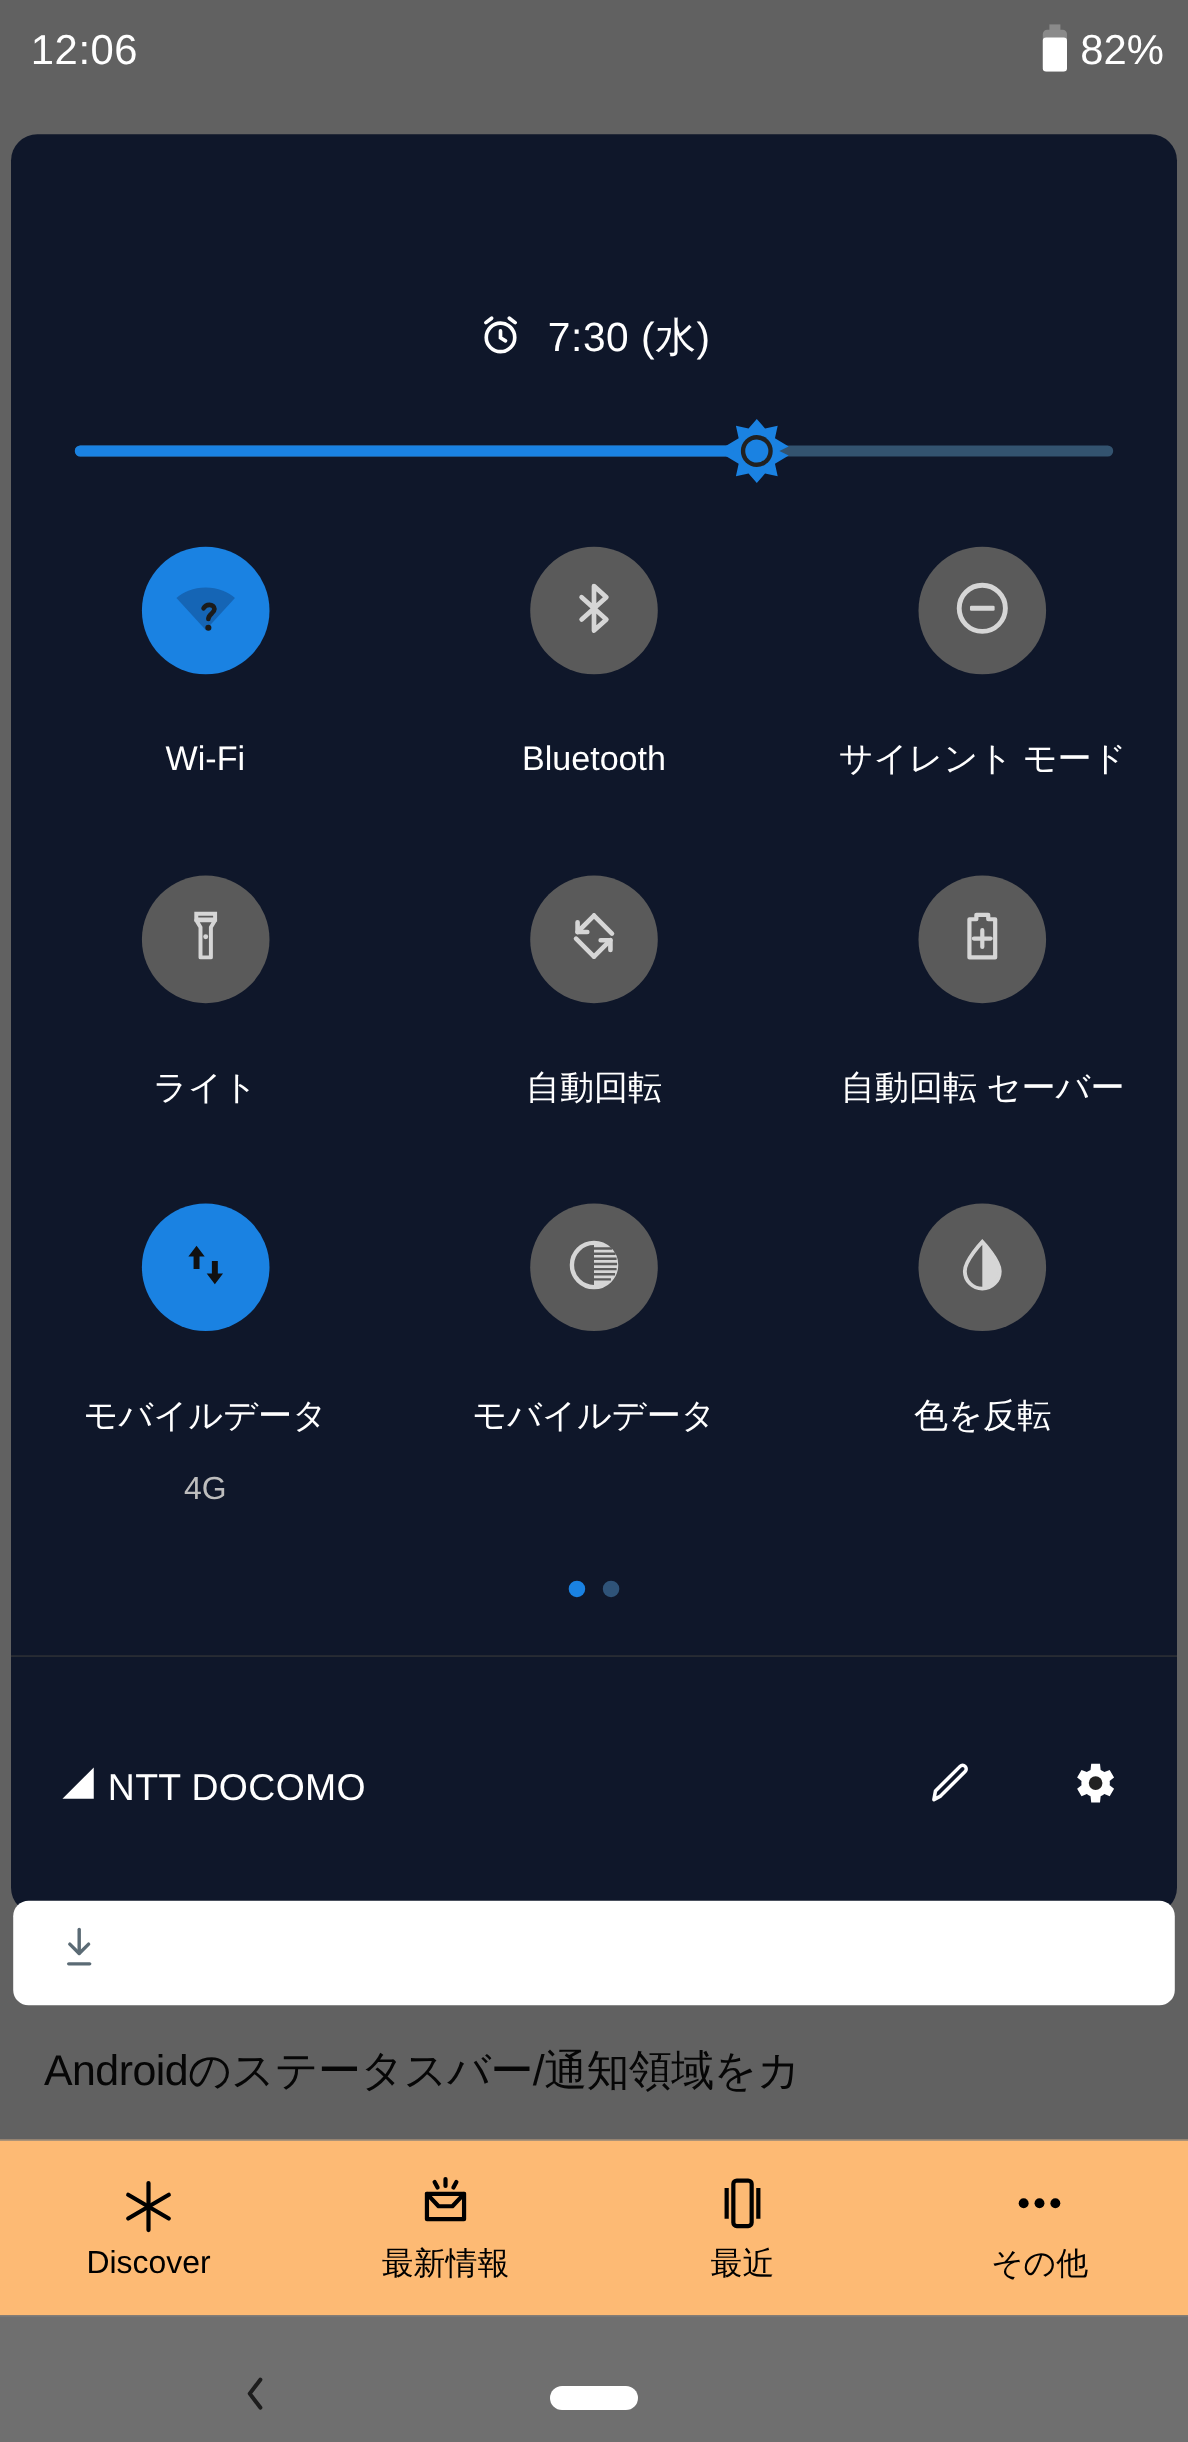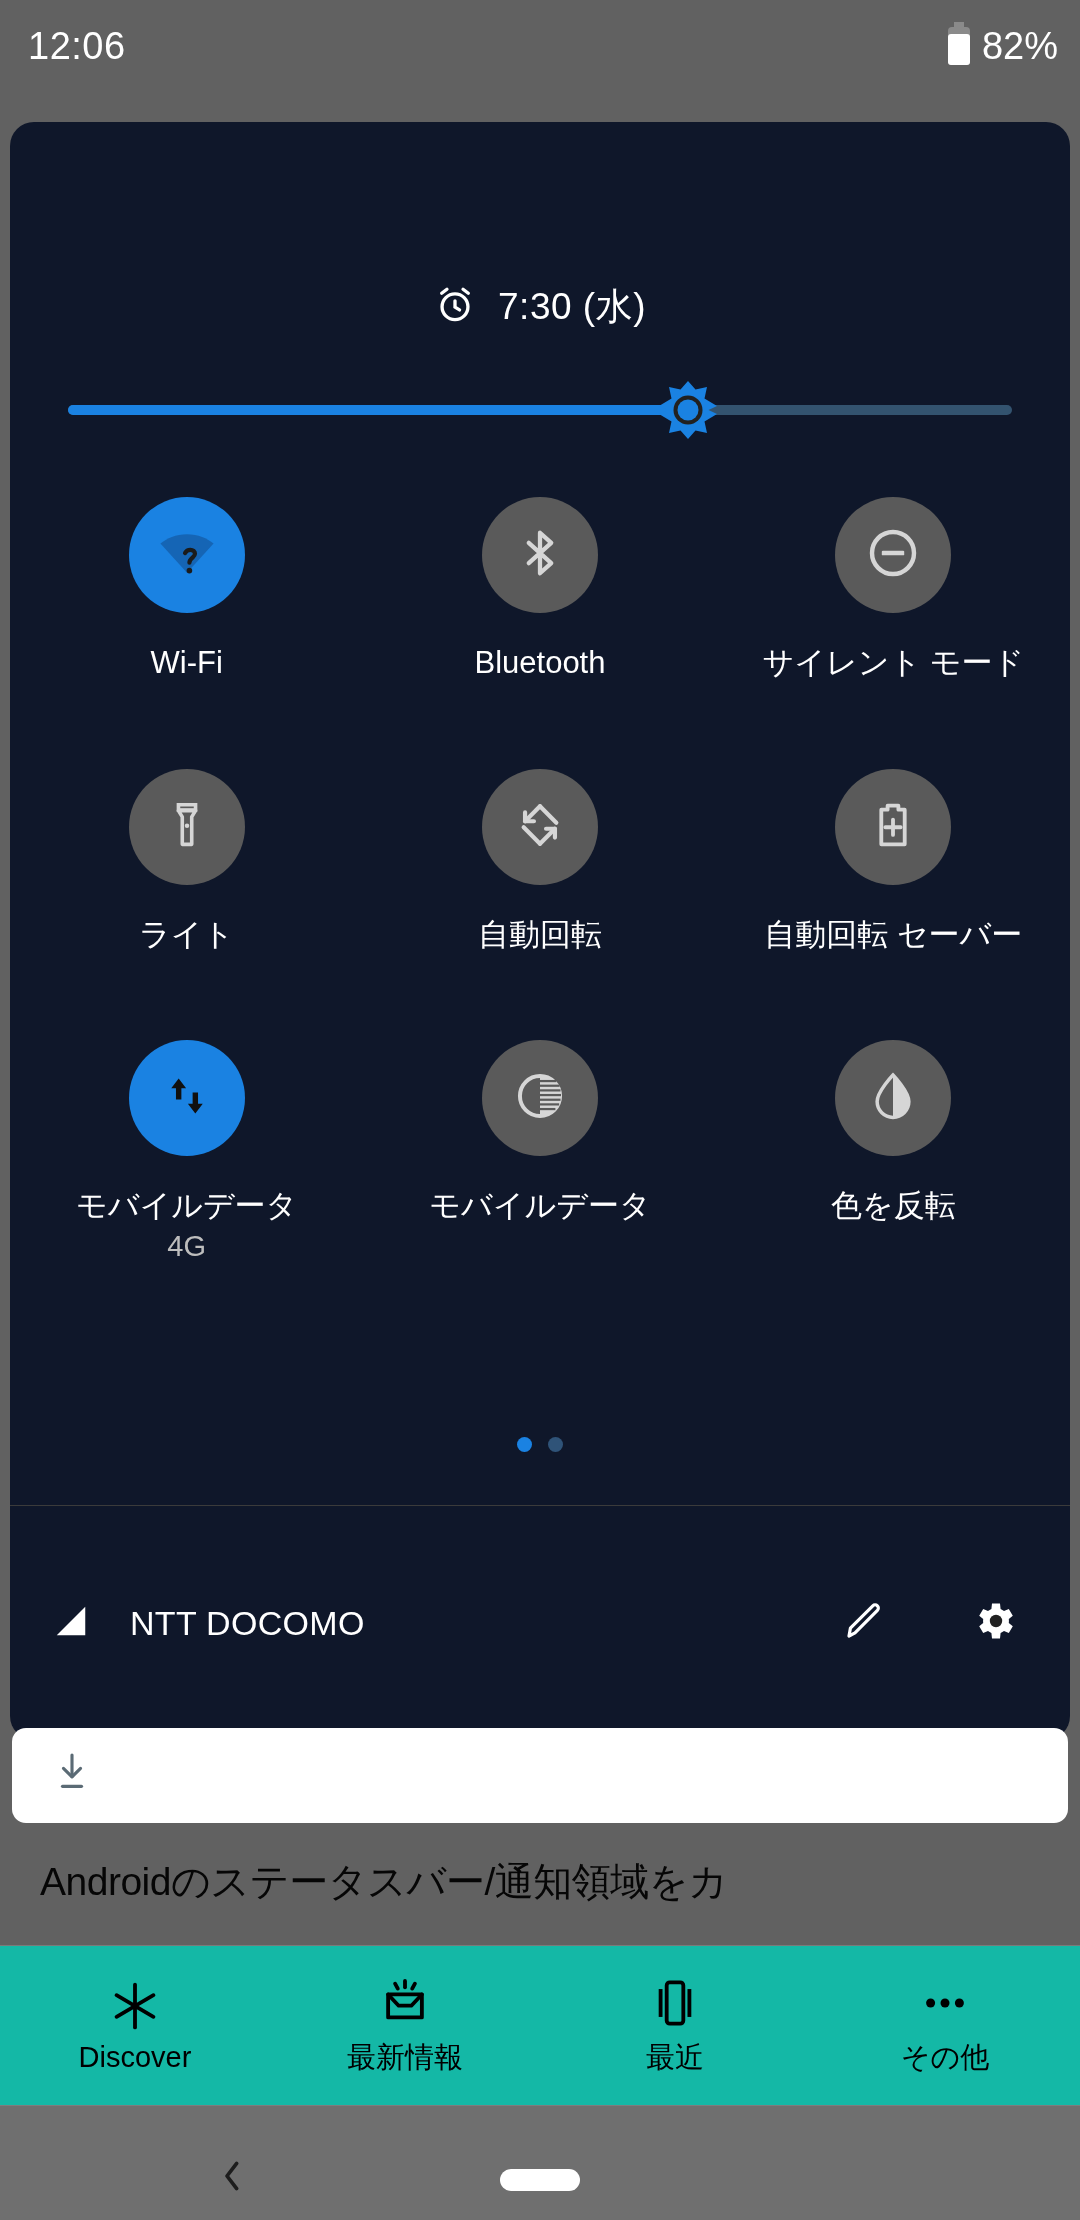--- a/index.html
+++ b/index.html
@@ -112,21 +112,21 @@
   #br-thumb {
     position: absolute; left: 590px; top: 0px; width: 60px; height: 60px;
   }
 
   
   #qs-grid {
     position: absolute; left: 0; top: 375px; width: 1060px;
     display: grid; grid-template-columns: repeat(3, 1fr);
     row-gap: 86px;
   }
-  .tile { display: flex; flex-direction: column; align-items: center; }
+  .tile { display: flex; flex-direction: column; align-items: center; gap: 27px; }
   .tile-circle {
     width: 116px; height: 116px; border-radius: 58px;
     background: #5a5a5a;
     display: flex; align-items: center; justify-content: center;
   }
   .tile-circle.on { background: #1a82e2; }
   .tile-label {
     margin-top: 30px; width: 280px; text-align: center;
     font-size: 31px; color: #ffffff; line-height: 1.28;
   }
@@ -145,21 +145,21 @@
   
   #qs-divider {
     position: absolute; left: 0; top: 1383px; width: 1060px; height: 1px;
     background: #3b3b3b;
   }
   #qs-footer {
     position: absolute; left: 0; top: 1384px; width: 1060px; height: 234px;
     display: flex; align-items: center;
   }
   #carrier-wrap {
-    display: flex; align-items: center; gap: 40px; margin-left: 42px;
+    display: flex; align-items: flex-end; gap: 8px; margin-left: 42px;
   }
   #carrier-name { color: #ffffff; font-size: 34px; letter-spacing: 0.3px; }
   #footer-actions {
     margin-left: auto; margin-right: 52px;
     display: flex; align-items: center; gap: 82px;
   }
 
   
   #dl-card {
     position: absolute; left: 12px; top: 1728px;
@@ -386,21 +386,21 @@
   <div id="dl-card">
     <span id="dl-icon">
       <svg width="40" height="46" viewBox="0 0 24 28" fill="none" stroke="#5b6b75" stroke-width="1.9" stroke-linecap="round" stroke-linejoin="round">
         <path d="M12 2.5 V15.5"></path>
         <path d="M6.8 10.6 L12 15.8 L17.2 10.6"></path>
         <path d="M6.2 21.5 H17.8"></path>
       </svg>
     </span>
   </div>
 
-  <div id="tabbar" style="background: #14b8a6; border-top: 1px solid rgb(122, 122, 122); text-align: center;">
+  <div id="tabbar" style="background: #fdba74; border-top: 1px solid rgb(122, 122, 122); text-align: center;">
 
     <div class="tab">
       <span class="tab-ico">
         <svg width="54" height="54" viewBox="0 0 24 24" stroke="#000" stroke-width="1.7" stroke-linecap="round">
           <path d="M12 2.5 V21.5"></path>
             <path d="M3.8 7.2 L20.2 16.8"></path>
             <path d="M20.2 7.2 L3.8 16.8"></path>
         </svg>
       </span>
       <span class="tab-lbl">Discover</span>

